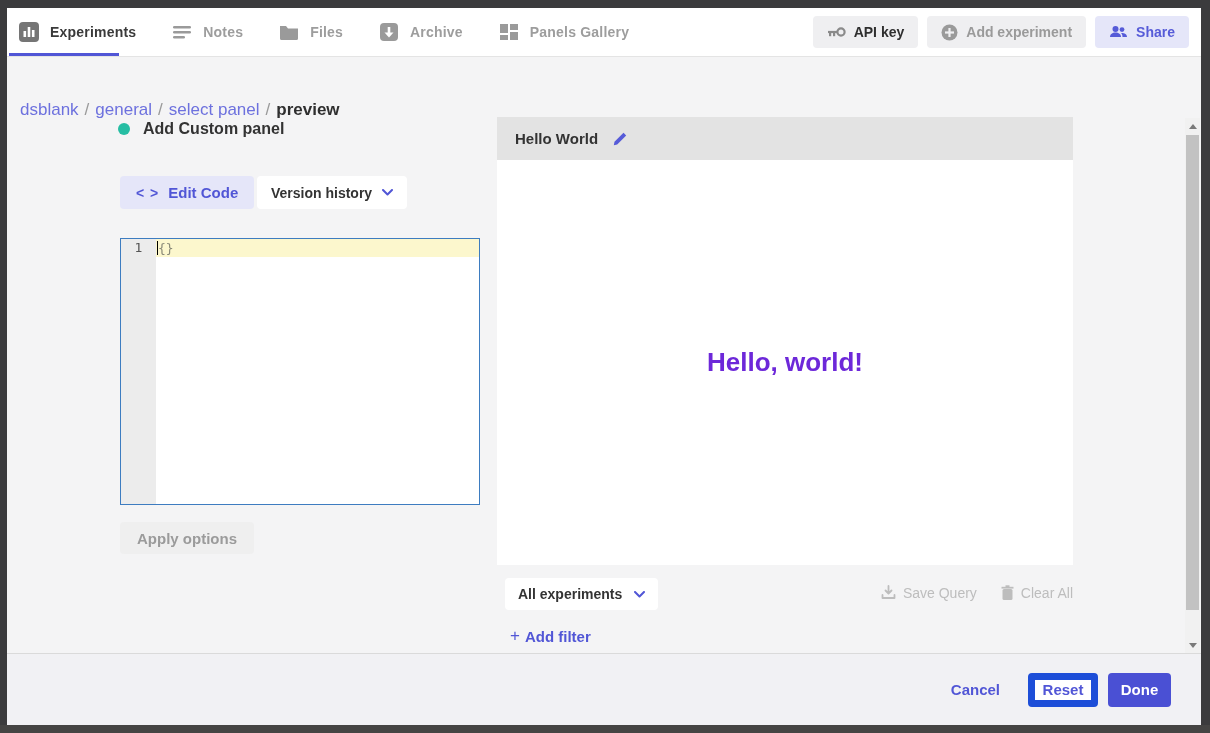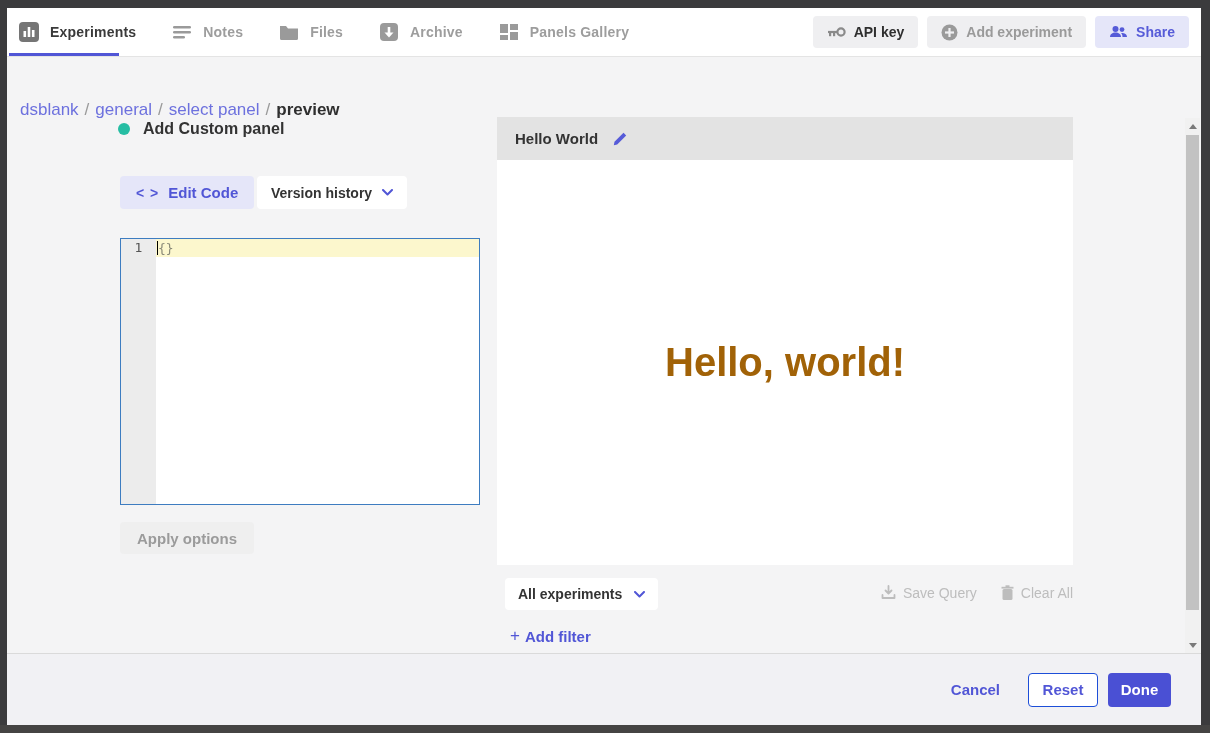--- a/index.html
+++ b/index.html
@@ -81,21 +81,21 @@
     background:#efefef; border:none; border-radius:4px;
     color:#9b9b9b; font-size:15px; font-weight:bold; cursor:default;
     font-family:"Liberation Sans", sans-serif;
   }
 
   
   .preview { position:absolute; left:497px; top:117px; width:576px; height:448px; background:#ffffff; display:flex; flex-direction:column; }
   .preview-header { height:43px; background:#e3e3e3; display:flex; align-items:center; padding-left:18px; gap:15px; }
   .preview-title { font-size:15px; font-weight:bold; color:#333; }
   .preview-body { flex:1; display:flex; align-items:center; justify-content:center; }
-  .hello-text { font-size:40px; font-weight:bold; color:#a16207; }
+  .hello-text { font-size:26px; font-weight:bold; color:#6d28d9; }
 
   
   .dd-experiments {
     position:absolute; left:505px; top:578px; height:32px; padding:0 13px;
     background:#ffffff; border:none; border-radius:4px;
     font-size:14px; font-weight:bold; color:#333;
     display:flex; align-items:center; gap:12px; cursor:pointer;
     font-family:"Liberation Sans", sans-serif;
   }
   .query-actions { position:absolute; top:585px; left:880px; width:193px; display:flex; justify-content:flex-end; gap:24px; }
@@ -112,21 +112,21 @@
   .tri-down { width:0; height:0; border-left:4px solid transparent; border-right:4px solid transparent; border-top:5px solid #7a7a7a; }
   .sb-thumb { position:absolute; left:1px; top:17px; width:13px; height:475px; background:#c2c2c2; cursor:pointer; }
 
   
   .footer {
     position:absolute; left:7px; top:653px; width:1194px; height:72px;
     background:#f1f1f4; border-top:1px solid #dadada;
     display:flex; align-items:center; justify-content:flex-end; padding-right:30px; gap:10px;
   }
   .btn-cancel { background:none; border:none; color:#5156d6; font-size:15px; font-weight:bold; cursor:pointer; margin-right:18px; font-family:"Liberation Sans", sans-serif; }
-  .btn-reset { width:70px; height:34px; background:#ffffff; border:1px solid #1d4ed8; border-radius:4px; color:#5156d6; font-size:15px; font-weight:bold; cursor:pointer; font-family:"Liberation Sans", sans-serif; }
+  .btn-reset { width:70px; height:34px; background:#ffffff; border:7px solid #1d4ed8; border-radius:4px; color:#5156d6; font-size:15px; font-weight:bold; cursor:pointer; font-family:"Liberation Sans", sans-serif; }
   .btn-done { width:63px; height:34px; background:#4a50d4; border:none; border-radius:4px; color:#ffffff; font-size:15px; font-weight:bold; cursor:pointer; font-family:"Liberation Sans", sans-serif; }
 
   svg { display:block; }
 </style>
 </head>
 <body>
 
 <div class="app-bg"></div>
 
 <div class="navbar">

